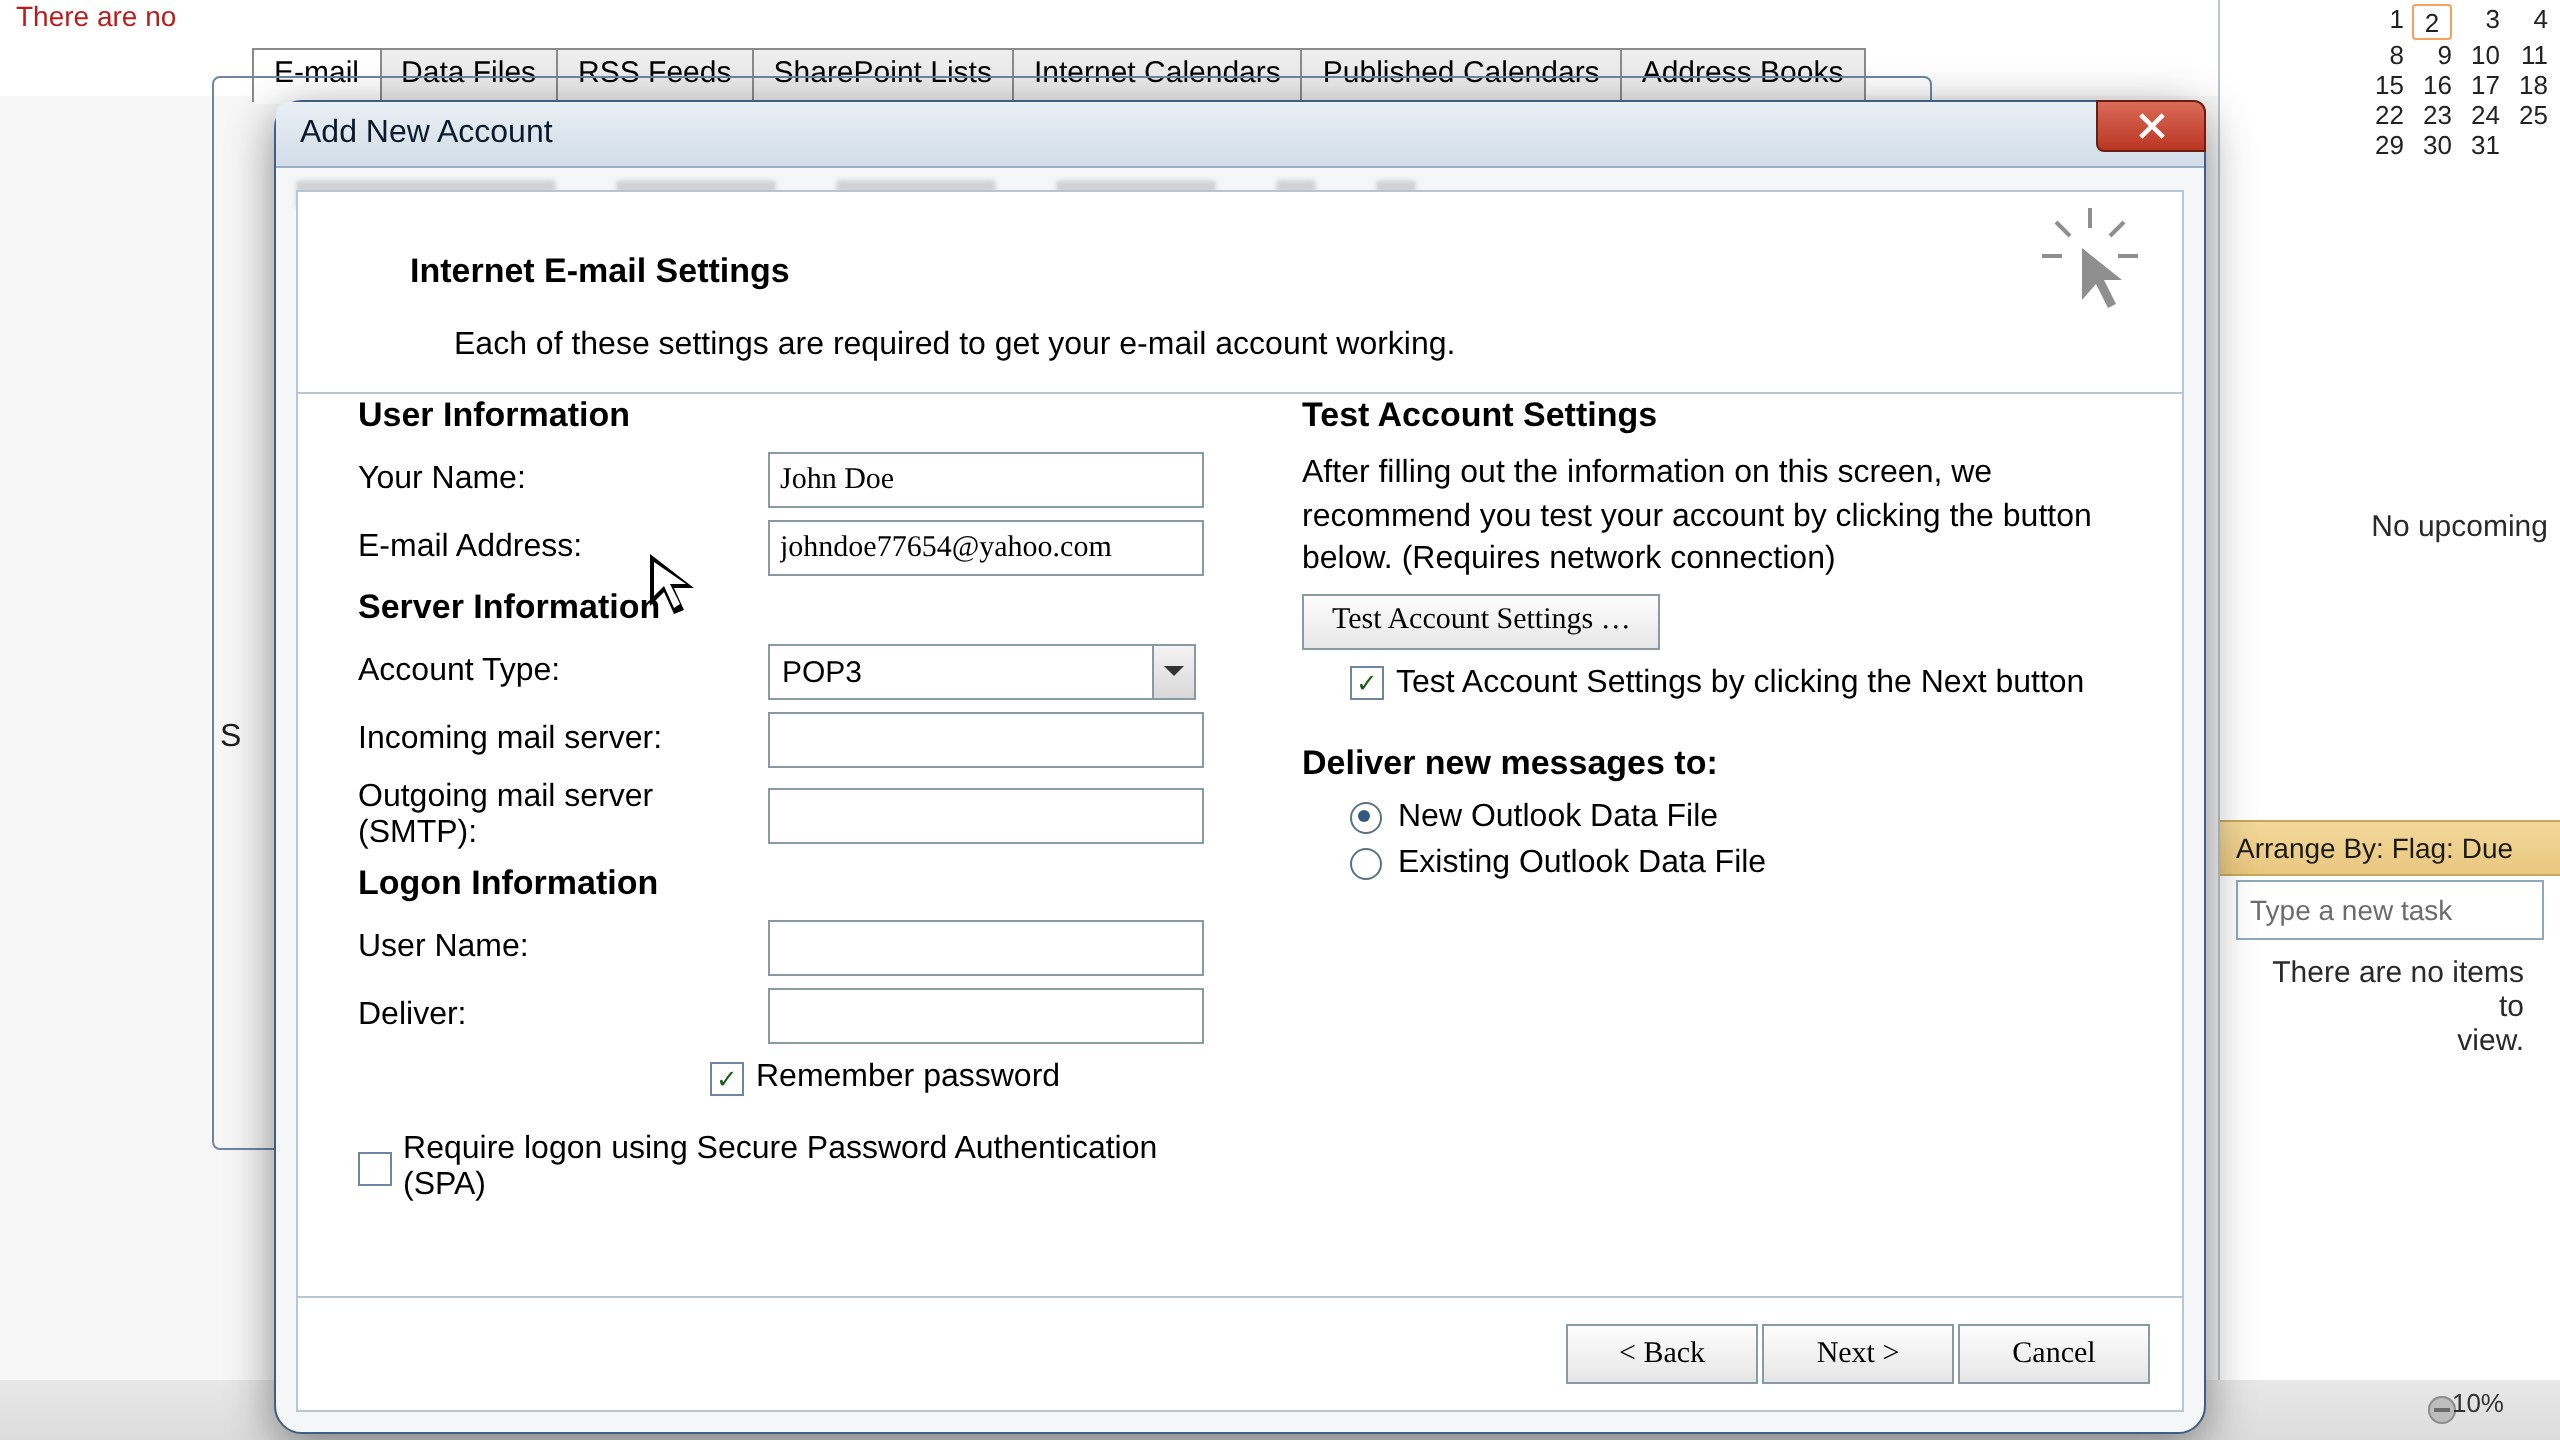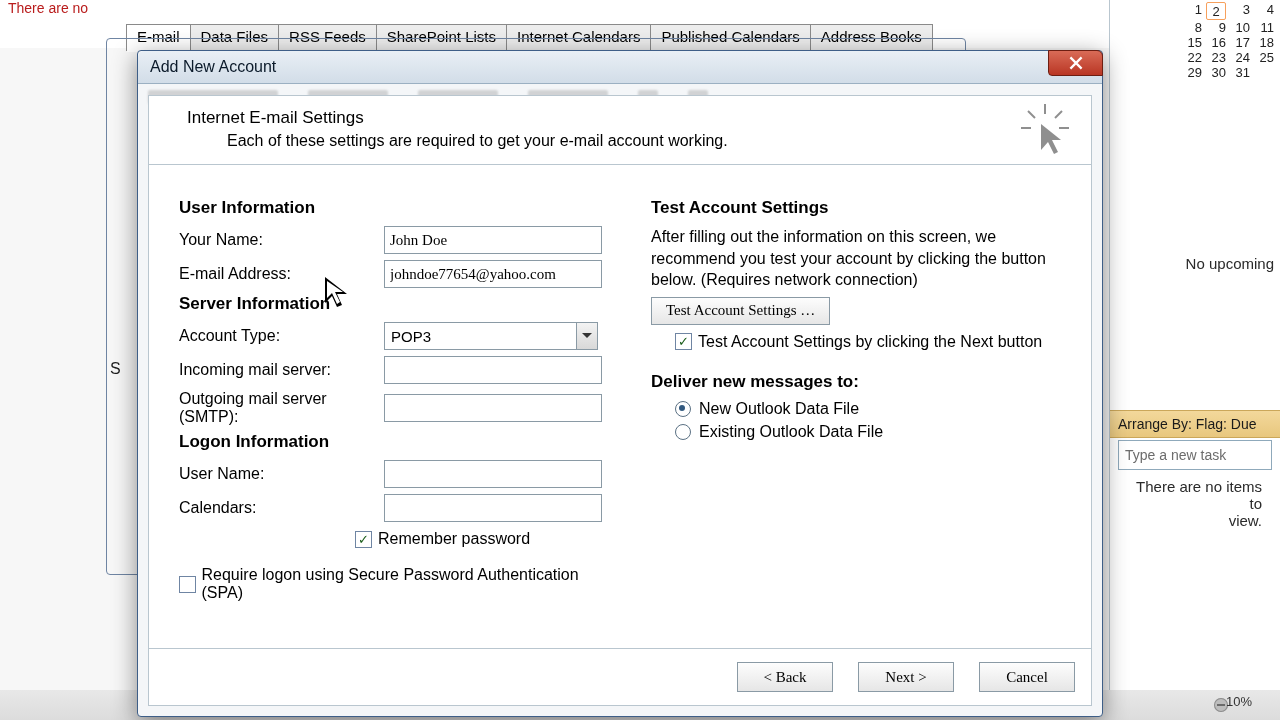--- a/index.html
+++ b/index.html
@@ -22,30 +22,30 @@
 .cal .d{width:20px;text-align:right}
 .cal .sel{border:1px solid #f7a05c;background:#fff;width:18px;height:16px;display:inline-flex;align-items:center;justify-content:center;border-radius:2px}
 .upcoming{position:absolute;top:255px;left:14px;right:6px;font-size:15px;color:#2a2a2a;text-align:right}
 .arrline{position:absolute;top:410px;left:0;right:0;height:26px;background:linear-gradient(#f3d89b,#e8c77e);border-top:1px solid #cba75a;border-bottom:1px solid #cba75a;font-size:14px;display:flex;align-items:center;padding-left:8px;color:#1a1a1a}
 .newtask{position:absolute;top:440px;left:8px;right:8px;height:28px;border:1px solid #8fa9bb;background:#fff;font-size:14px;display:flex;align-items:center;padding-left:6px;color:#6c6c6c}
 .noitems{position:absolute;top:478px;left:14px;right:18px;font-size:15px;color:#2a2a2a;text-align:right}
 
 .outer-dlg{position:absolute;left:106px;top:38px;width:858px;height:535px;border:1px solid #6f85a3;border-radius:4px;background:transparent}
 .outer-left{position:absolute;left:110px;top:360px;font-size:16px;color:#1d1d1d}
 
-.dlg{position:absolute;left:137px;top:50px;width:964px;height:665px;border:1px solid #3e5e87;border-radius:4px;background:#f4f6f8;box-shadow:0 6px 24px rgba(0,0,0,.45)}
+.dlg{position:absolute;left:137px;top:50px;width:964px;height:665px;border:1px solid #3e5e87;border-radius:14px;background:#f4f6f8;box-shadow:0 6px 24px rgba(0,0,0,.45)}
 .titlebar{height:32px;background:linear-gradient(#e9eff5,#d2dde8);border-bottom:1px solid #9bb0c2;border-radius:6px 6px 0 0;display:flex;align-items:center;padding-left:12px;font-size:16px;color:#0b1a2a}
 .closebtn{position:absolute;right:-1px;top:-1px;width:53px;height:24px;border-radius:0 6px 0 4px;background:linear-gradient(#d96b57,#b93624);border:1px solid #6d1e12;display:flex;align-items:center;justify-content:center;cursor:default}
 .closebtn svg{width:14px;height:14px}
 .blurbar{position:absolute;left:10px;right:10px;top:34px;height:24px;display:flex;gap:30px;align-items:center;opacity:.25;filter:blur(1px)}
 .blurbar div{width:80px;height:14px;background:#6b6b6b;border-radius:2px}
 .blurbar div:first-child{width:130px}
 .inner{position:absolute;left:10px;right:10px;top:44px;bottom:10px;background:#fff;border:1px solid #b9c6cf}
 .hdr{padding:12px 18px 14px 38px;position:relative}
-.hdr h1{margin:0;font-size:17px;font-weight:400}
+.hdr h1{margin:18px;font-size:17px;font-weight:700}
 .hdr p{margin:4px 0 0 40px;font-size:16px}
 .hdr-icon{position:absolute;right:22px;top:8px}
 .hr{height:1px;background:#b9c6cf;margin:0}
 .body{position:absolute;left:0;right:0;top:86px;bottom:60px;padding:10px 24px 0 30px}
 .cols{display:flex;gap:40px}
 .left{width:432px}
 .right{flex:1}
 h2{font-size:17px;font-weight:700;margin:6px 0 8px}
 .frow{display:flex;align-items:center;margin:6px 0}
 .frow label{width:205px;font-size:16px}
@@ -57,21 +57,21 @@
 .chk{width:15px;height:15px;border:1px solid #6f85a3;margin-right:6px;display:inline-flex;align-items:center;justify-content:center;background:#fff}
 .chk.on::after{content:"✓";font-size:13px;color:#1a5c18;line-height:1}
 .btn2{height:28px;padding:0 14px;border:1px solid #8a9aa5;background:linear-gradient(#fdfdfd,#e6e6e6);font:15px "Segoe UI";cursor:default;white-space:nowrap}
 .right p{margin:4px 0;font-size:16px;line-height:1.35}
 .radio-row{display:flex;align-items:center;margin:5px 0 5px 24px;font-size:16px}
 .radio{width:14px;height:14px;border:1px solid #5b7184;border-radius:50%;margin-right:8px;position:relative}
 .radio.on::after{content:"";position:absolute;left:3px;top:3px;width:6px;height:6px;border-radius:50%;background:#32597f}
 .exfile{display:flex;gap:14px;margin:6px 0 0 24px;align-items:center}
 .exfile .tinput{width:255px;height:26px;background:#f6f6f6}
 .more{position:absolute;right:0;bottom:-52px}
-.footer{position:absolute;left:0;right:0;bottom:0;height:56px;border-top:1px solid #b9c6cf;display:flex;align-items:center;justify-content:flex-end;gap:25px;padding-right:16px}
+.footer{position:absolute;left:0;right:0;bottom:0;height:56px;border-top:1px solid #b9c6cf;display:flex;align-items:center;justify-content:flex-end;gap:2px;padding-right:16px}
 .footer .btn2{width:96px;height:30px}
 .pencil{position:absolute;left:185px;top:224px;pointer-events:none}
 </style>
 </head>
 <body>
 
 <div class="bg">
   <div class="bg-top-white"></div>
   <div class="bg-empty">There are no</div>
   <div class="tabs">
@@ -202,21 +202,21 @@
             <label>Outgoing mail server (SMTP):</label>
             <input class="tinput" value="" style="">
           </div>
 
           <h2>Logon Information</h2>
           <div class="frow">
             <label>User Name:</label>
             <input class="tinput" value="" style="">
           </div>
           <div class="frow">
-            <label>Calendars:</label>
+            <label>Deliver:</label>
             <input type="password" class="tinput" value="" style="">
           </div>
           <div class="chkrow" style="margin-left:176px">
             <span class="chk on"></span>
             <span>Remember password</span>
           </div>
           <div class="chkrow" style="margin-top:18px">
             <span class="chk"></span>
             <span>Require logon using Secure Password Authentication (SPA)</span>
           </div>

